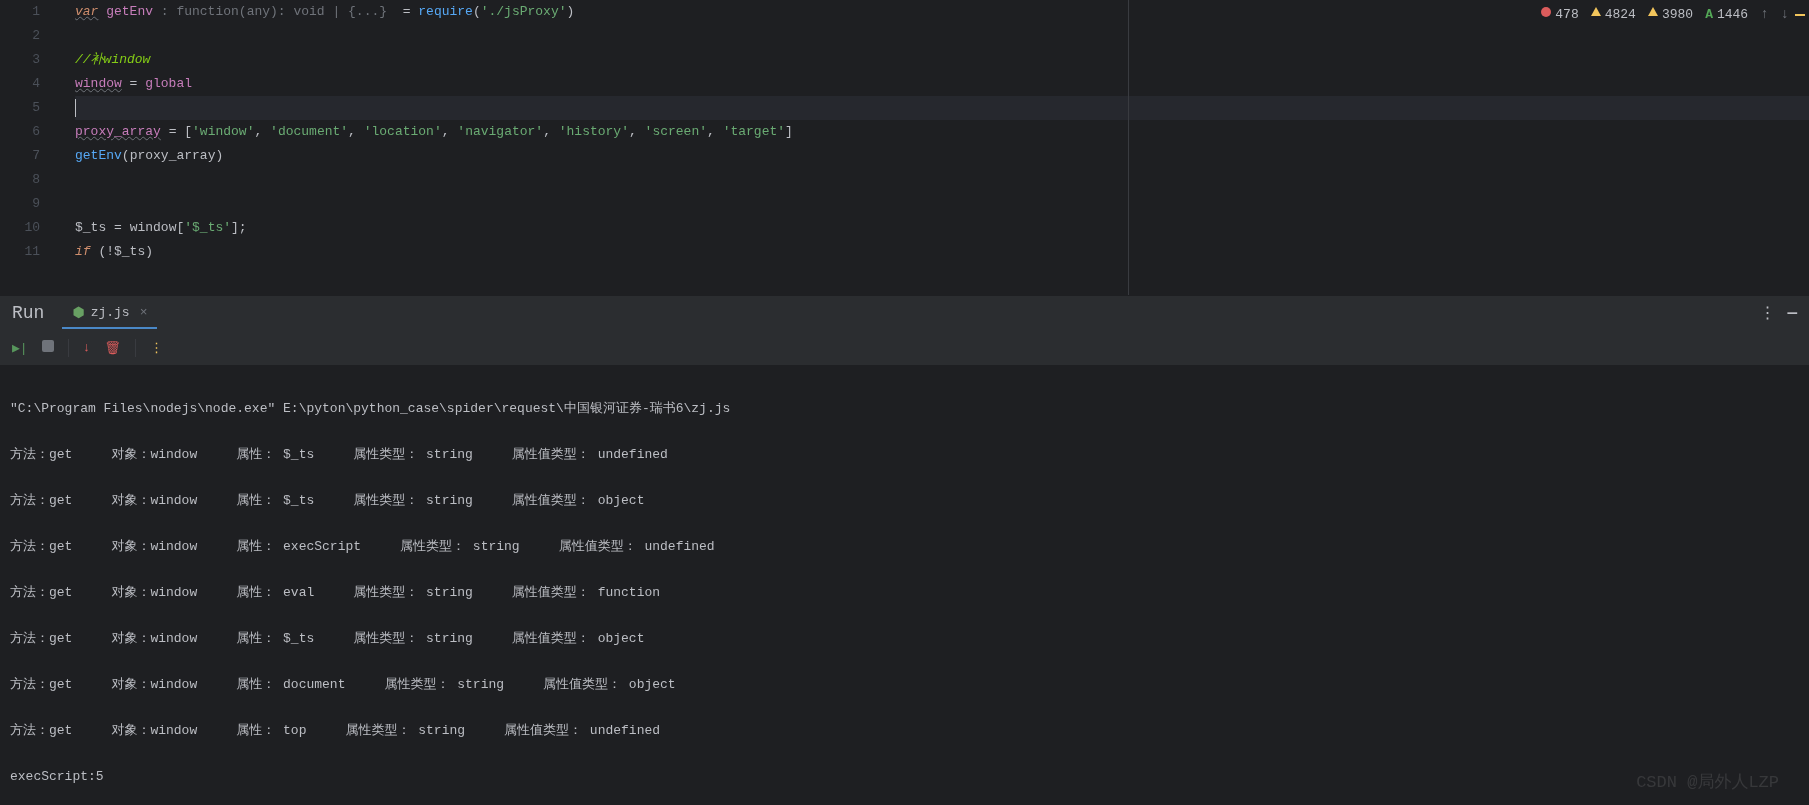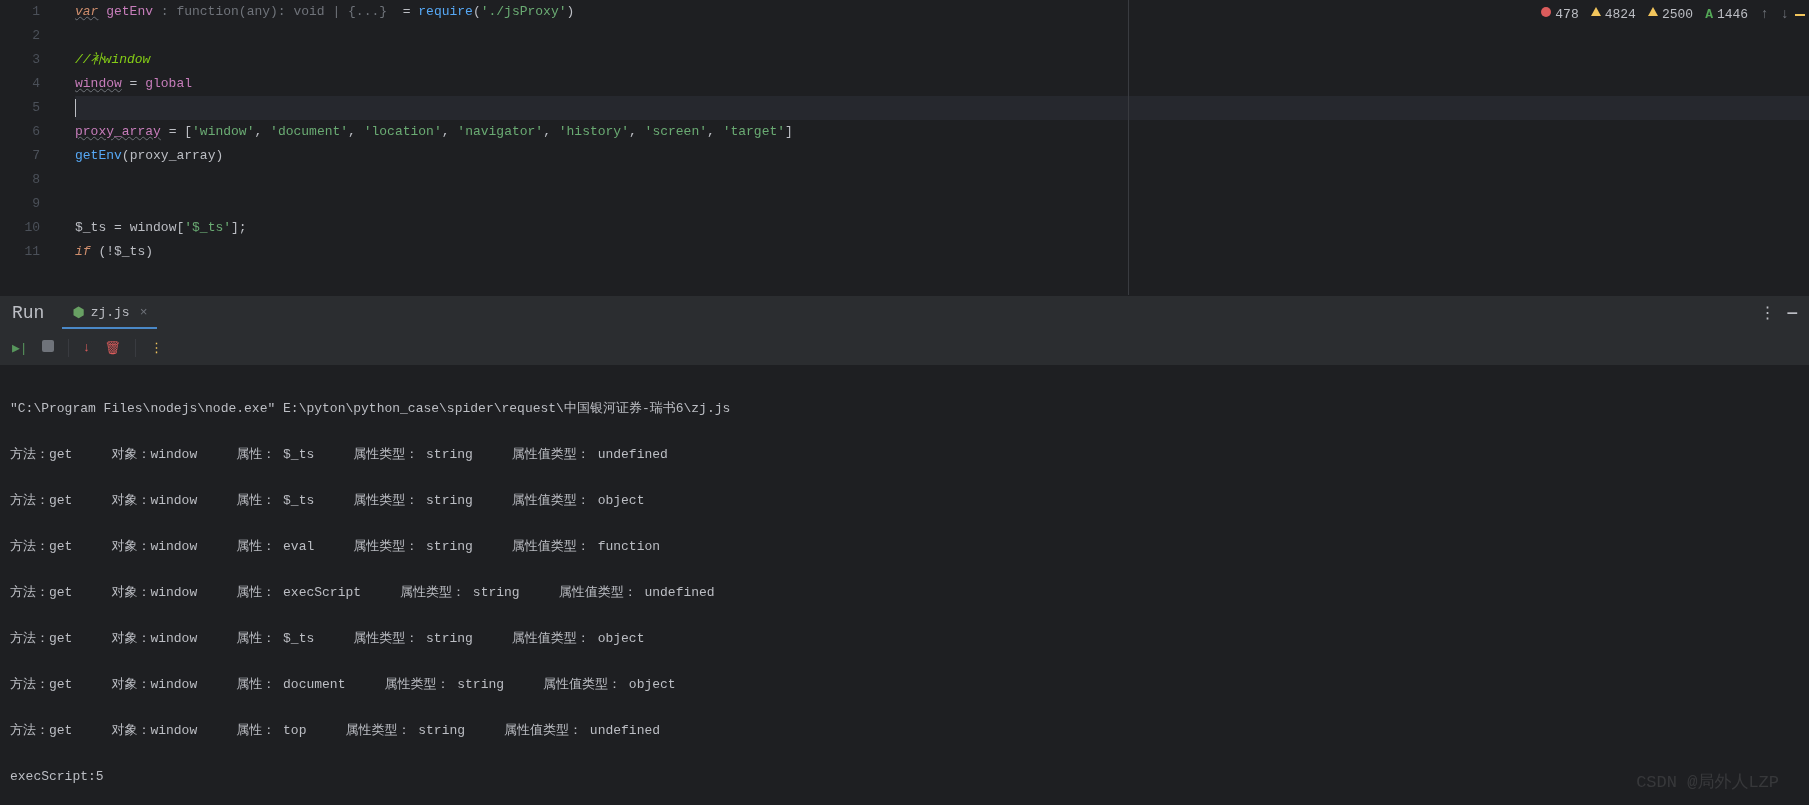--- a/index.html
+++ b/index.html
@@ -188,21 +188,21 @@
     <div class="status-item">
         <span class="circle-red"></span>
         <span>478</span>
       </div>
     <div class="status-item">
         <span class="tri-yellow"></span>
         <span>4824</span>
       </div>
     <div class="status-item">
         <span class="tri-yellow"></span>
-        <span>2500</span>
+        <span>3980</span>
       </div>
     <div class="status-item">
         <span class="typo-icon">A</span>
         <span>1446</span>
       </div>
     <span class="arrow-up">↑</span>
     <span class="arrow-down">↓</span>
   </div>
   <div class="right-marker"></div>
 </div>
@@ -227,22 +227,22 @@
   <span class="tb-icon dl-arrow">↓</span>
   <span class="tb-icon trash">🗑</span>
   <span class="divider"></span>
   <span class="tb-icon vdots" style="color:#f2c55c">⋮</span>
 </div>
 
 <div class="console">
 <div class="console-line path">"C:\Program Files\nodejs\node.exe" E:\pyton\python_case\spider\request\中国银河证券-瑞书6\zj.js</div>
 <div class="console-line">方法：get     对象：window     属性： $_ts     属性类型： string     属性值类型： undefined</div>
 <div class="console-line">方法：get     对象：window     属性： $_ts     属性类型： string     属性值类型： object</div>
+<div class="console-line">方法：get     对象：window     属性： execScript     属性类型： string     属性值类型： undefined</div>
 <div class="console-line">方法：get     对象：window     属性： eval     属性类型： string     属性值类型： function</div>
-<div class="console-line">方法：get     对象：window     属性： execScript     属性类型： string     属性值类型： undefined</div>
 <div class="console-line">方法：get     对象：window     属性： $_ts     属性类型： string     属性值类型： object</div>
 <div class="console-line">方法：get     对象：window     属性： document     属性类型： string     属性值类型： object</div>
 <div class="console-line">方法：get     对象：window     属性： top     属性类型： string     属性值类型： undefined</div>
 <div class="console-line">execScript:5</div>
 
 </div>
 
 <div class="watermark">CSDN @局外人LZP</div>
 
 </body></html>

